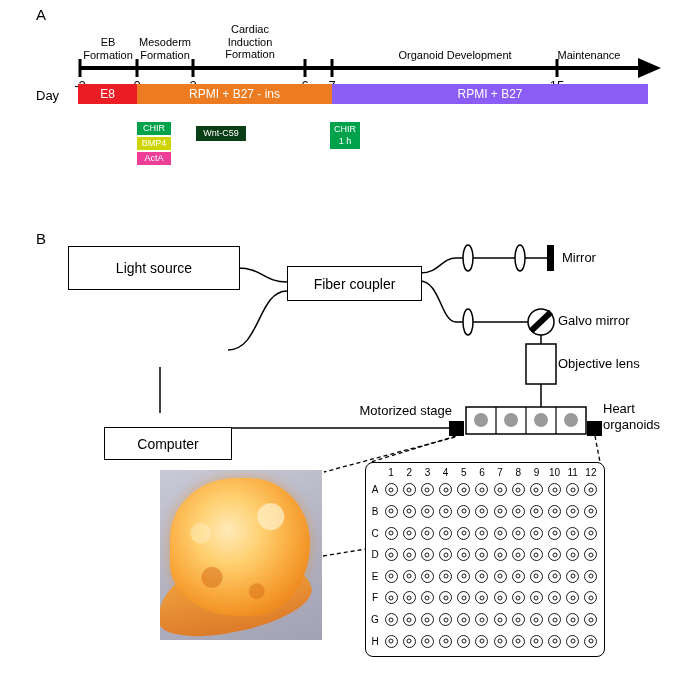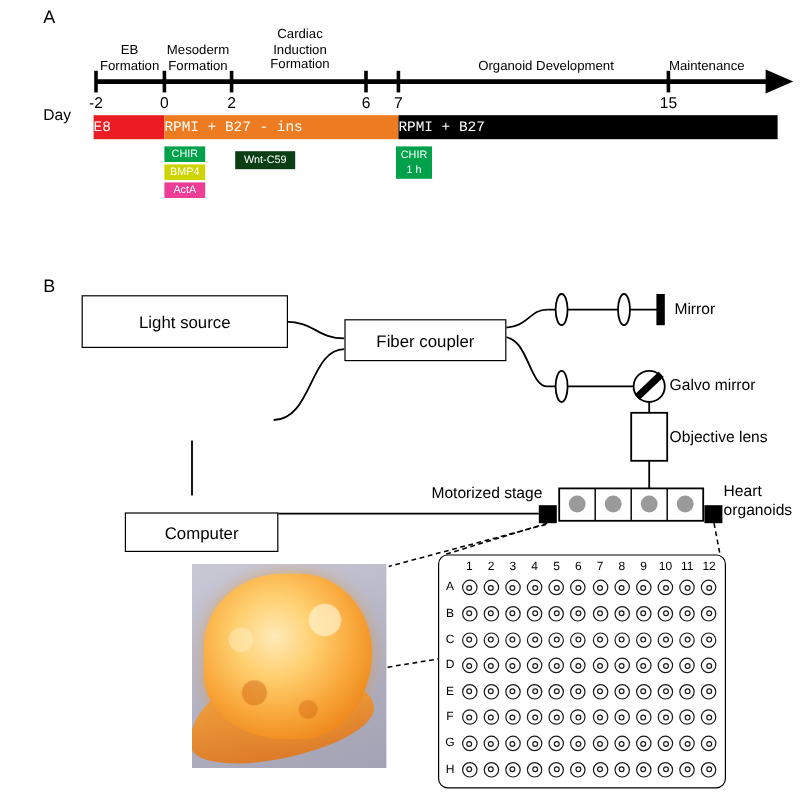--- a/index.html
+++ b/index.html
@@ -2,22 +2,22 @@
 <html><head>
 <meta charset="utf-8">
 <style>
   html,body{margin:0;padding:0;background:#fff;}
   .fig{position:relative;width:674px;height:676px;background:#fff;
        font-family:"Liberation Sans",sans-serif;color:#000;overflow:hidden;}
   .panel-label{position:absolute;font-size:15px;font-weight:400;}
   .phase-label{position:absolute;font-size:11px;line-height:1.15;text-align:center;white-space:pre-line;}
   .day-num{position:absolute;font-size:13px;text-align:center;width:26px;}
   .day-word{position:absolute;font-size:13px;margin-top:10px;}
-  .media-bar{position:absolute;top:96px;height:20px;line-height:20px;color:#fff;
-             font-size:12px;text-align:left;font-family:Liberation Mono, monospace;}
+  .media-bar{position:absolute;top:84px;height:20px;line-height:20px;color:#fff;
+             font-size:12px;text-align:center;}
   .chip{position:absolute;color:#fff;font-size:9px;text-align:center;white-space:pre-line;}
   .oct-bar{position:absolute;color:#fff;font-size:12px;line-height:19px;padding-left:8px;box-sizing:border-box;}
   .bbox{position:absolute;border:1.5px solid #000;background:#fff;display:flex;
         align-items:center;justify-content:center;font-size:14px;}
   .side-label{position:absolute;font-size:13px;white-space:pre-line;line-height:1.2;}
   .svg-layer{position:absolute;left:0;top:0;pointer-events:none;}
   
   .plate{position:absolute;left:365px;top:462px;width:240px;height:195px;
          border:1.5px solid #000;border-radius:8px;background:#fff;box-sizing:border-box;}
   .plate-grid{width:100%;height:100%;display:grid;box-sizing:border-box;
@@ -111,21 +111,21 @@
   <div class="day-word" style="left:36px;top:78px">Day</div>
   <div class="day-num" style="left:67px;top:78px">-2</div>
   <div class="day-num" style="left:124px;top:78px">0</div>
   <div class="day-num" style="left:180px;top:78px">2</div>
   <div class="day-num" style="left:292px;top:78px">6</div>
   <div class="day-num" style="left:319px;top:78px">7</div>
   <div class="day-num" style="left:544px;top:78px">15</div>
 
   <div class="media-bar" style="left: 78px; width: 59px; background-color: rgb(236, 28, 36);">E8</div>
   <div class="media-bar" style="left: 137px; width: 195px; background-color: rgb(237, 123, 33);">RPMI + B27 - ins</div>
-  <div class="media-bar" style="left: 332px; width: 316px; background-color: #000000;">RPMI + B27</div>
+  <div class="media-bar" style="left: 332px; width: 316px; background-color: #8b5cf6;">RPMI + B27</div>
 
   <div class="chip" style="left: 137px; top: 122px; width: 34px; height: 13px; line-height: 13px; background-color: rgb(0, 161, 75);">CHIR</div>
   <div class="chip" style="left: 137px; top: 137px; width: 34px; height: 13px; line-height: 13px; background-color: rgb(205, 212, 0);">BMP4</div>
   <div class="chip" style="left: 137px; top: 152px; width: 34px; height: 13px; line-height: 13px; background-color: rgb(238, 61, 150);">ActA</div>
   <div class="chip" style="left: 196px; top: 126px; width: 50px; height: 15px; line-height: 15px; background-color: rgb(10, 63, 22);">Wnt-C59</div>
   <div class="chip" style="left: 330px; top: 122px; width: 30px; height: 26px; line-height: 12px; padding-top: 1px; background-color: rgb(0, 161, 75);">CHIR
 1 h</div>
 
 
   <div class="panel-label" style="left:36px;top:230px">B</div>

